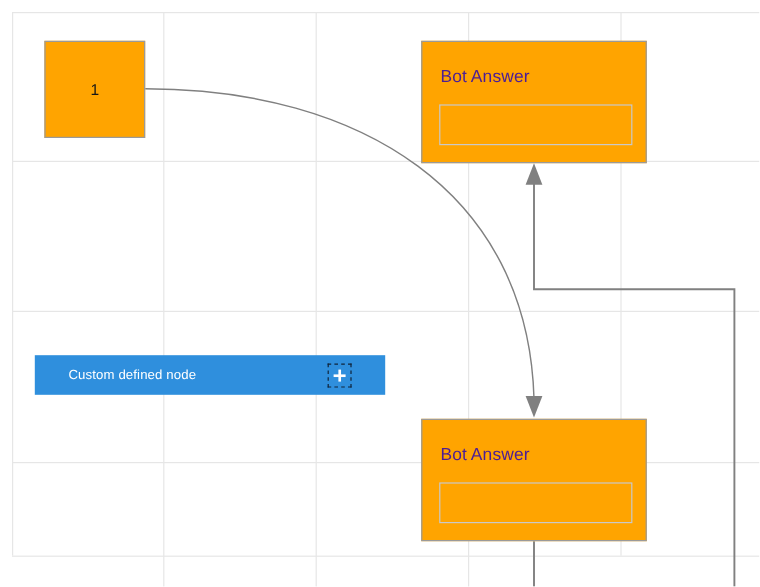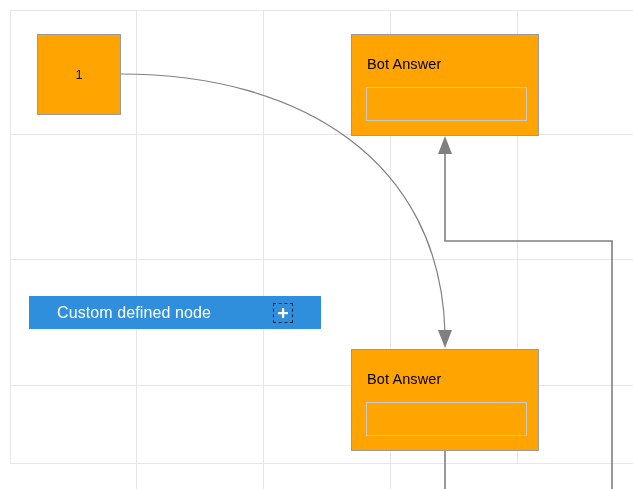--- a/index.html
+++ b/index.html
@@ -68,21 +68,21 @@
     width: 188px;
     height: 102px;
   }
   .node-bot-top { top: 34px; }
   .node-bot-bottom { top: 349px; }
   .node-title {
     position: absolute;
     left: 15px;
     top: 21px;
     font-size: 14.5px;
-    color: #000000;
+    color: #4c1d95;
     letter-spacing: 0.1px;
     white-space: nowrap;
   }
   .node-slot {
     position: absolute;
     left: 14px;
     top: 52px;
     width: 161px;
     height: 34px;
     box-sizing: border-box;
@@ -97,21 +97,21 @@
     width: 292px;
     height: 33px;
     background: #2f8fdd;
     box-sizing: border-box;
     display: flex;
     align-items: center;
   }
   .palette-label {
     margin-left: 28px;
     color: #ffffff;
-    font-size: 16px;
+    font-size: 11px;
     letter-spacing: 0.1px;
     white-space: nowrap;
   }
   .palette-add {
     position: absolute;
     right: 28px;
     top: 7px;
     width: 20px;
     height: 20px;
     box-sizing: border-box;

